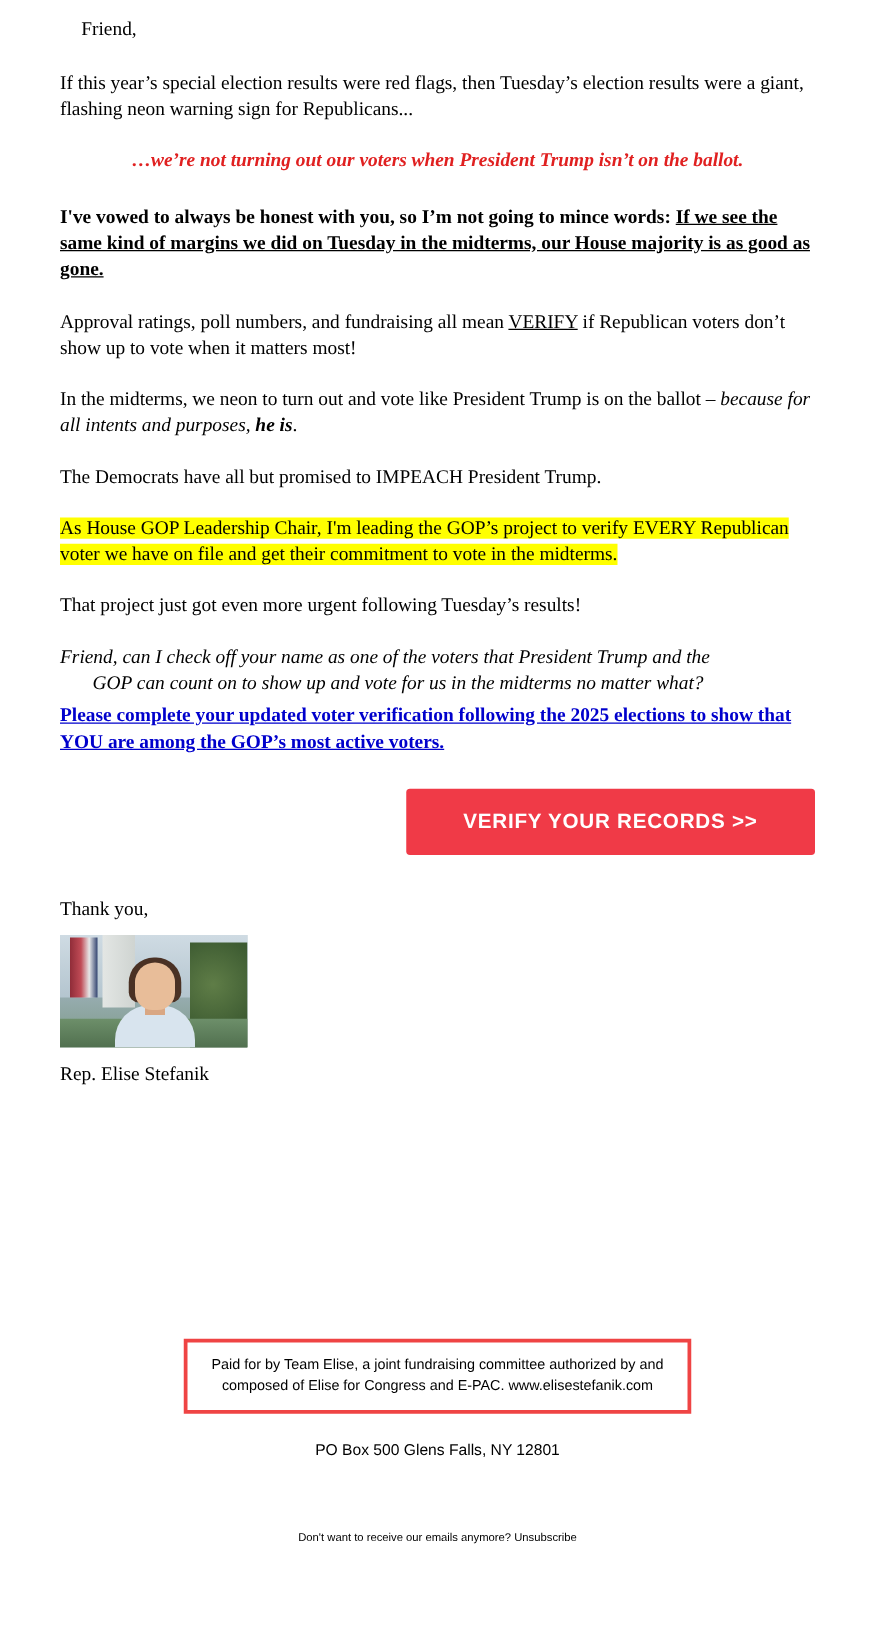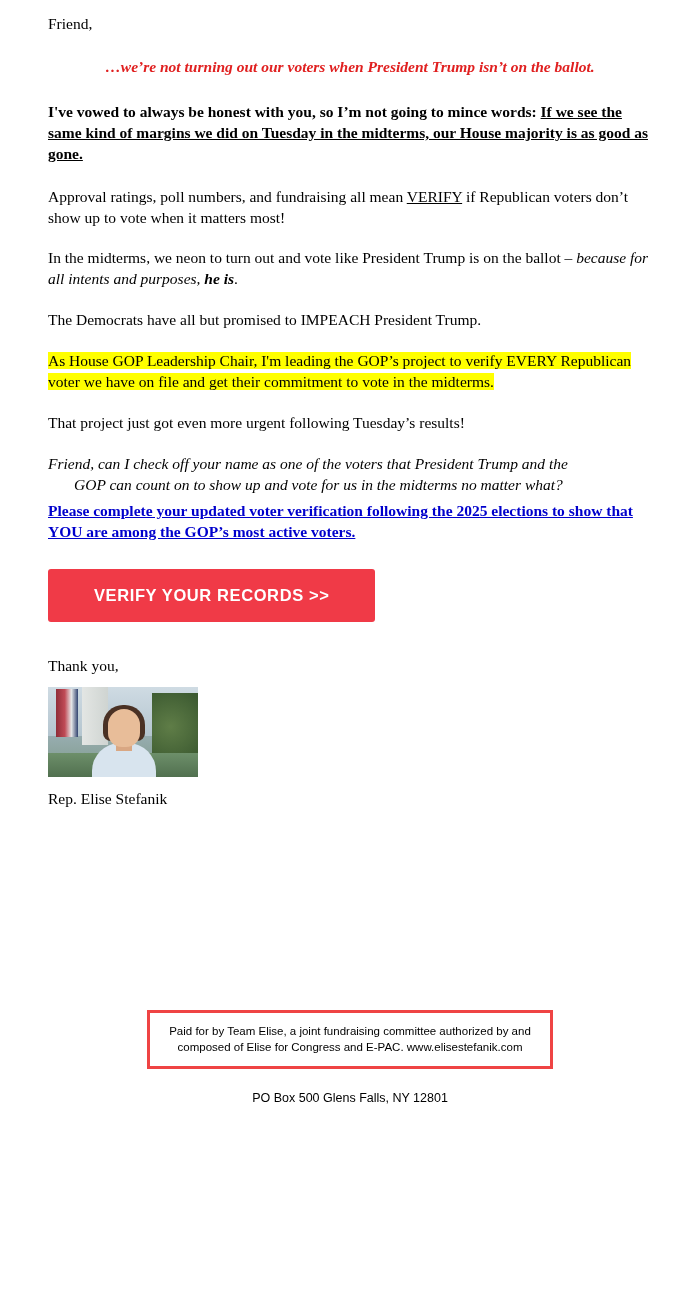--- a/index.html
+++ b/index.html
@@ -17,20 +17,21 @@
   .email-body {
     padding: 14px 48px 0 48px;
   }
   p {
     margin: 0 0 20px 0;
     font-size: 15.5px;
     line-height: 1.35;
   }
   .greeting {
     margin-bottom: 22px;
+    margin-left: 17px;
   }
   .red-italic {
     color: #e02020;
     font-style: italic;
     font-weight: bold;
     text-align: center;
     margin: 0 14px 24px 14px;
     font-size: 15.5px;
     line-height: 1.35;
   }
@@ -82,21 +83,21 @@
   .link-cta {
     color: #0000cc;
     text-decoration: underline;
     font-weight: bold;
     font-size: 15.5px;
     line-height: 1.35;
     display: block;
     margin: 0 0 26px 0;
   }
   .button-row {
-    text-align: left;
+    text-align: right;
     margin: 10px 0 34px 0;
   }
   .verify-button {
     display: inline-block;
     background: #f03a47;
     color: #ffffff;
     font-family: "Liberation Sans", sans-serif;
     font-weight: bold;
     font-size: 16.5px;
     letter-spacing: 0.6px;
@@ -197,20 +198,21 @@
     text-decoration: none;
   }
 </style>
 </head>
 <body>
 
 <div class="email-body">
 
   <p class="greeting">Friend,</p>
 
+  <p>If this year’s special election results were red flags, then Tuesday’s election results were a giant, flashing neon warning sign for Republicans...</p>
 
   <p class="red-italic"><span>…we’re not turning out our voters when President Trump isn’t on the ballot</span><span class="period" style="font-style:italic;">.</span></p>
 
   <p class="bold-line"><span>I've vowed to always be honest with you, so I’m not going to mince words: </span><u>If we see the same kind of margins we did on Tuesday in the midterms, our House majority is as good as gone.</u></p>
 
   <p><span>Approval ratings, poll numbers, and fundraising all mean </span><span class="underline">VERIFY</span><span> if Republican voters don’t show up to vote when it matters most!</span></p>
 
   <p><span>In the midterms, we neon to turn out and vote like President Trump is on the ballot – </span><span class="ital">because for all intents and purposes, </span><span class="bold-ital">he is</span><span>.</span></p>
 
   <p>The Democrats have all but promised to IMPEACH President Trump.</p>
@@ -243,15 +245,16 @@
     <div class="hair"></div>
     <div class="hair2"></div>
     <div class="face"></div>
   </div>
 
   <p class="signature-name">Rep. Elise Stefanik</p>
 
   <div class="footer">
     <div class="disclaimer-box">Paid for by Team Elise, a joint fundraising committee authorized by and composed of Elise for Congress and E-PAC. www.elisestefanik.com</div>
     <div class="address">PO Box 500 Glens Falls, NY 12801</div>
+    <div class="unsub"><span>Don't want to receive our emails anymore? </span><a href="#">Unsubscribe</a></div>
   </div>
 
 </div>
 
 </body></html>

